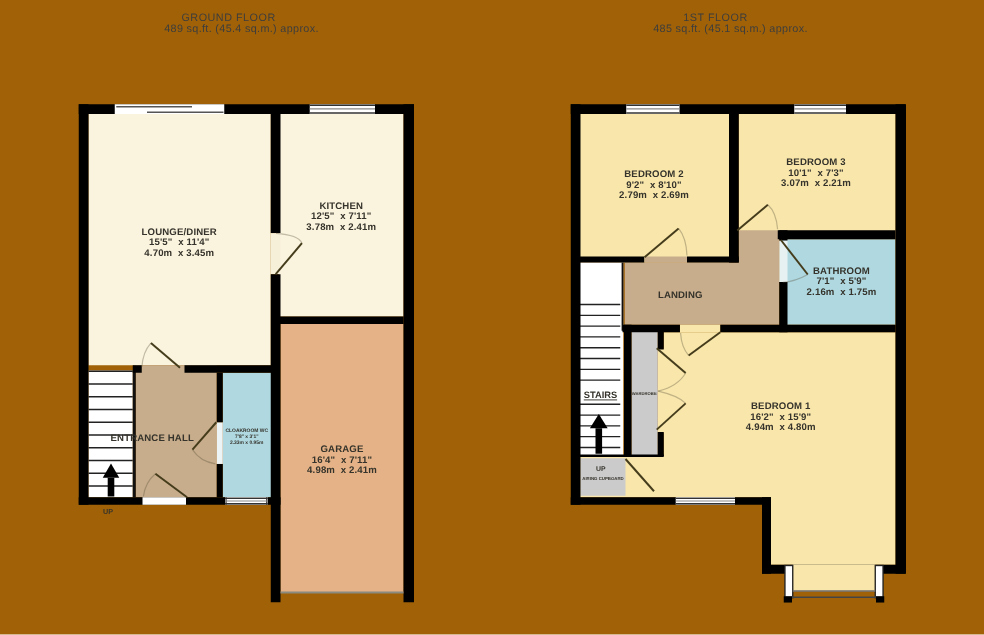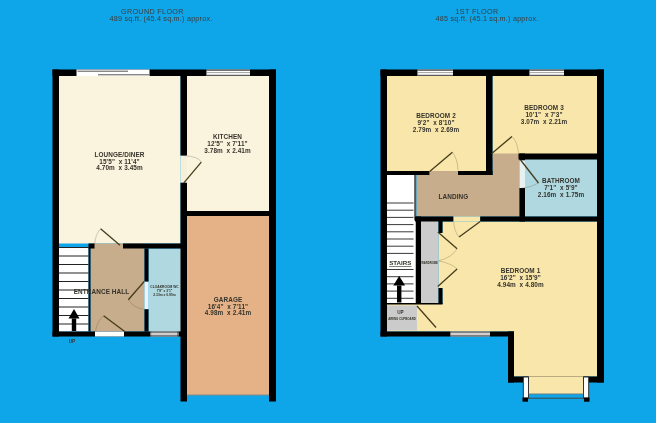--- a/index.html
+++ b/index.html
@@ -1,16 +1,16 @@
 <!DOCTYPE html>
 <html><head>
 <meta charset="utf-8">
 <style>
   html,body{margin:0;padding:0;background:#ffffff;}
-  .wrap{position:relative;width:656px;height:423px;background:#0ea5e9;overflow:hidden;}
+  .wrap{position:relative;width:656px;height:423px;background:#a16207;overflow:hidden;}
   svg{position:absolute;left:0;top:0;}
   text{font-family:"Liberation Sans",sans-serif;}
   .ttl{font-size:7.2px;fill:#3d3d3d;}
   .lbl{font-size:6.4px;font-weight:bold;fill:#35332b;letter-spacing:0.1px;}
   .tiny{font-size:3.3px;font-weight:bold;fill:#35332b;}
   .up{font-size:4.8px;font-weight:bold;fill:#35332b;}
 </style>
 </head>
 <body>
 <div class="wrap">

